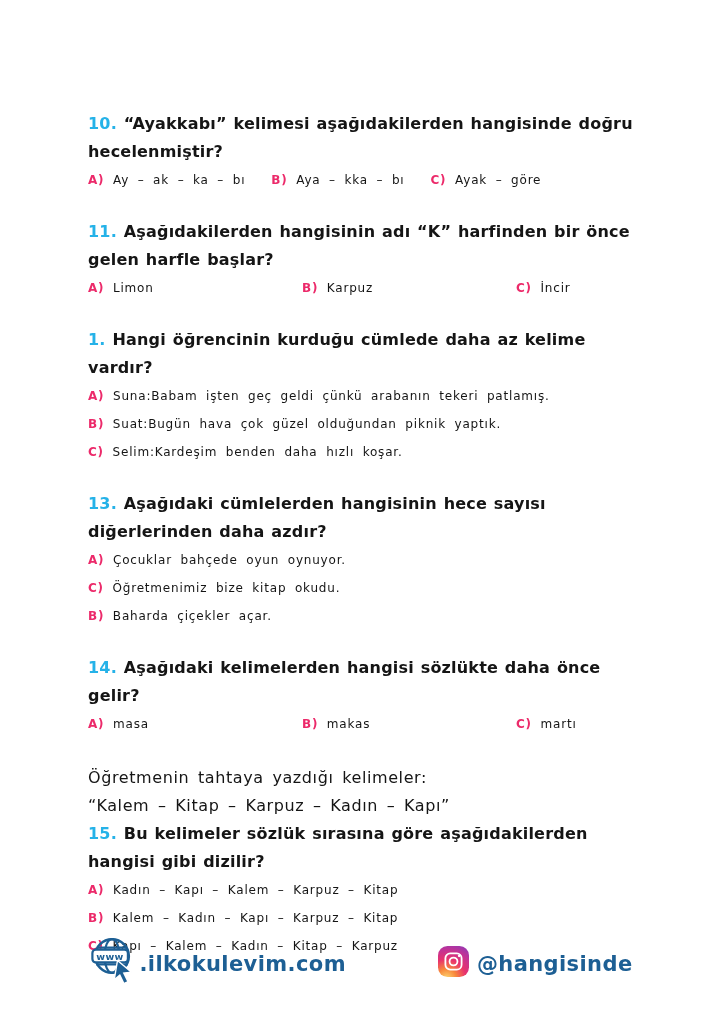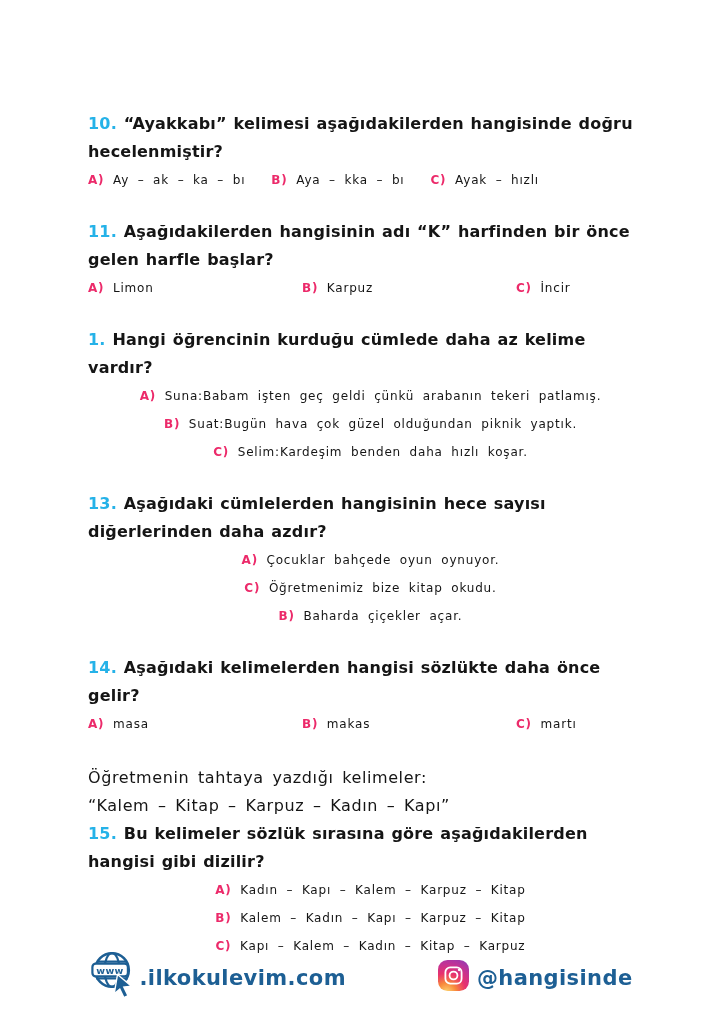--- a/index.html
+++ b/index.html
@@ -35,34 +35,34 @@
   .q-num{color:var(--question-number,#25b2e8);font-weight:700;}
   .opt-letter{color:var(--option-letter,#ec2a6a);font-weight:700;}
   .opt-text{color:var(--text);}
   .opts{
     font-size:12px;
     line-height:28px;
     letter-spacing:.8px;
     word-spacing:4px;
     max-width:565px;
   }
-  .opts p{margin:0;text-align:center;}
+  .opts p{margin:0;}
   .opts-row{display:flex;gap:26px;flex-wrap:nowrap;}
   .opts-row .opt{white-space:nowrap;}
   .opts-3col{display:grid;grid-template-columns:214px 214px auto;}
   .board-note{
     font-size:16px;line-height:28px;
     letter-spacing:.6px;word-spacing:3px;
     margin:0 0 0 0;
   }
   .board-note p{margin:0;}
   .q15-block{margin-top:26px;}
   .footer{
     position:absolute;
-    left:0;right:0;bottom:18px;
+    left:0;right:0;bottom:32px;
     display:flex;
     justify-content:center;
     align-items:center;
     gap:92px;
   }
   .footer-item{
     display:flex;
     align-items:center;
     color:var(--footer,#1d5f94);
     font-weight:700;
@@ -87,21 +87,21 @@
       <span class="opt">
         <span class="opt-letter">A)</span>
         <span class="opt-text">Ay – ak – ka – bı</span>
       </span>
       <span class="opt">
         <span class="opt-letter">B)</span>
         <span class="opt-text">Aya – kka – bı</span>
       </span>
       <span class="opt">
         <span class="opt-letter">C)</span>
-        <span class="opt-text">Ayak – hızlı</span>
+        <span class="opt-text">Ayak – göre</span>
       </span>
     </div>
   </section>
 
   <section class="question">
     <p class="q-title">
       <span class="q-num">11.</span>
       <span class="q-text">Aşağıdakilerden hangisinin adı “K” harfinden bir önce gelen harfle başlar?</span>
     </p>
     <div class="opts opts-3col">

